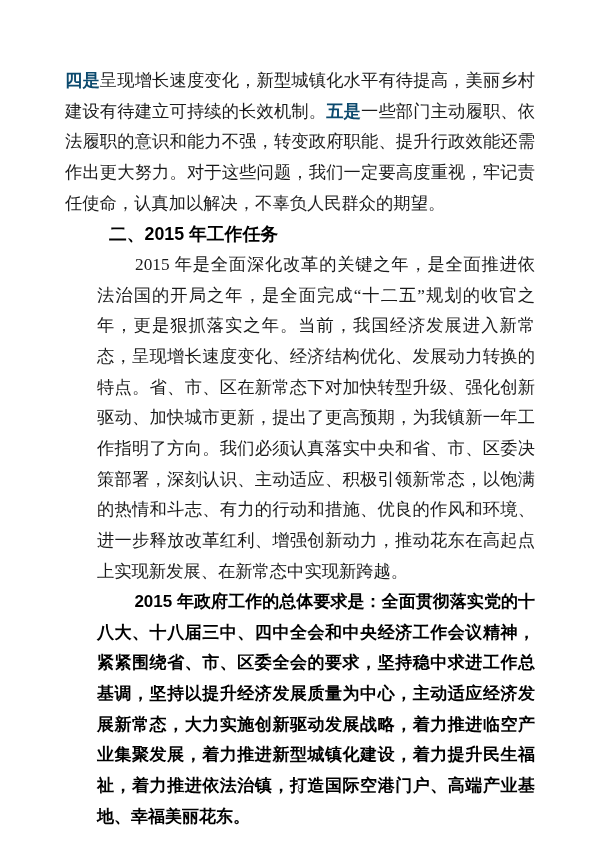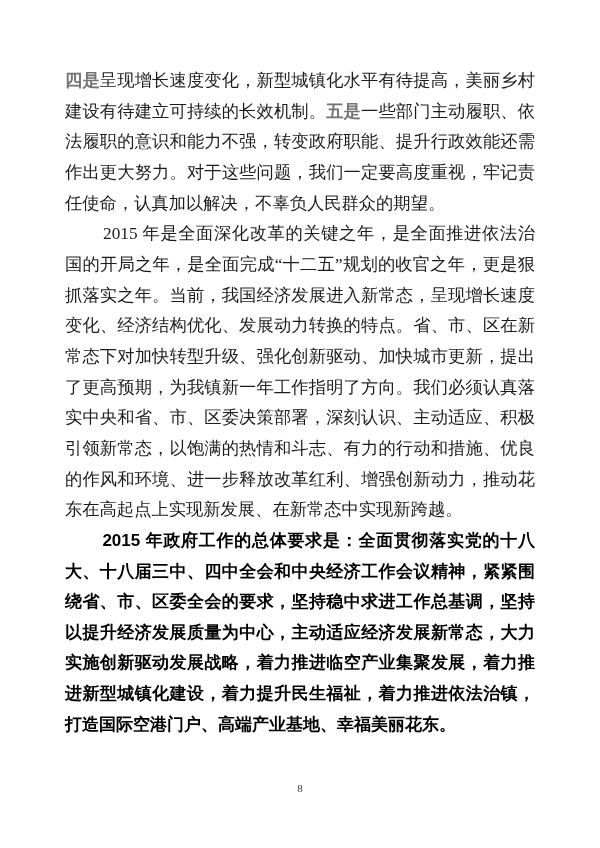--- a/index.html
+++ b/index.html
@@ -25,33 +25,34 @@
     font-family: "Liberation Serif", "DejaVu Serif", serif;
     font-size: 17.3px;
     line-height: 30.65px;
     color: #1b1b1b;
     text-align: justify;
     text-justify: inter-character;
     word-break: break-all;
   }
   .para .bold-run {
     font-weight: bold;
-    color: #737373;
+    color: #0c4a6e;
   }
   .section-heading {
     margin: 0;
     padding-left: 44px;
     font-family: "Liberation Sans", "DejaVu Sans", sans-serif;
     font-size: 17.8px;
     font-weight: bold;
     line-height: 30.65px;
     color: #000000;
   }
   .para.indent {
     text-indent: 2.2em;
+    margin-left: 32px;
   }
   .para.bold-sans {
     font-family: "Liberation Sans", "DejaVu Sans", sans-serif;
     font-weight: bold;
     color: #000000;
     font-size: 17px;
   }
   .page-number {
     position: absolute;
     left: 0;
@@ -64,20 +65,21 @@
   }
 </style>
 </head>
 <body>
 
 <div class="page">
   <div class="content">
 
     <p class="para"><span class="bold-run">四是</span><span>呈现增长速度变化，新型城镇化水平有待提高，美丽乡村建设有待建立可持续的长效机制。</span><span class="bold-run">五是</span><span>一些部门主动履职、依法履职的意识和能力不强，转变政府职能、提升行政效能还需作出更大努力。对于这些问题，我们一定要高度重视，牢记责任使命，认真加以解决，不辜负人民群众的期望。</span></p>
 
+    <h2 class="section-heading">二、2015 年工作任务</h2>
 
     <p class="para indent">2015 年是全面深化改革的关键之年，是全面推进依法治国的开局之年，是全面完成“十二五”规划的收官之年，更是狠抓落实之年。当前，我国经济发展进入新常态，呈现增长速度变化、经济结构优化、发展动力转换的特点。省、市、区在新常态下对加快转型升级、强化创新驱动、加快城市更新，提出了更高预期，为我镇新一年工作指明了方向。我们必须认真落实中央和省、市、区委决策部署，深刻认识、主动适应、积极引领新常态，以饱满的热情和斗志、有力的行动和措施、优良的作风和环境、进一步释放改革红利、增强创新动力，推动花东在高起点上实现新发展、在新常态中实现新跨越。</p>
 
     <p class="para indent bold-sans">2015 年政府工作的总体要求是：全面贯彻落实党的十八大、十八届三中、四中全会和中央经济工作会议精神，紧紧围绕省、市、区委全会的要求，坚持稳中求进工作总基调，坚持以提升经济发展质量为中心，主动适应经济发展新常态，大力实施创新驱动发展战略，着力推进临空产业集聚发展，着力推进新型城镇化建设，着力提升民生福祉，着力推进依法治镇，打造国际空港门户、高端产业基地、幸福美丽花东。</p>
 
   </div>
 
   <div class="page-number">8</div>
 </div>
 

